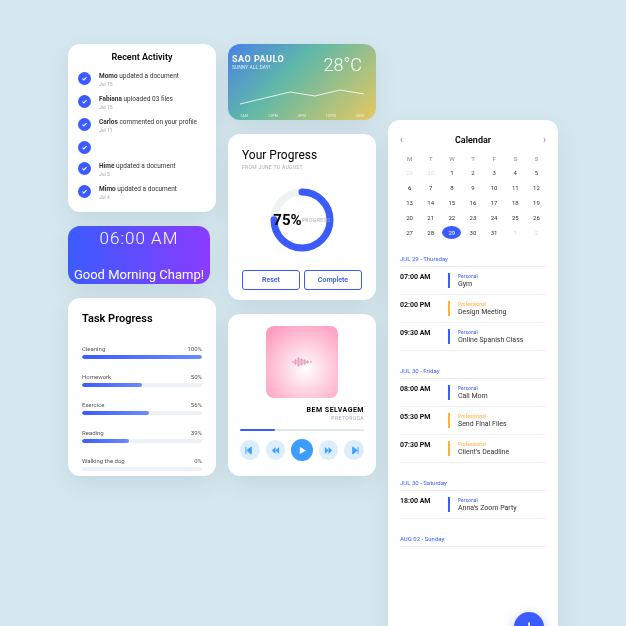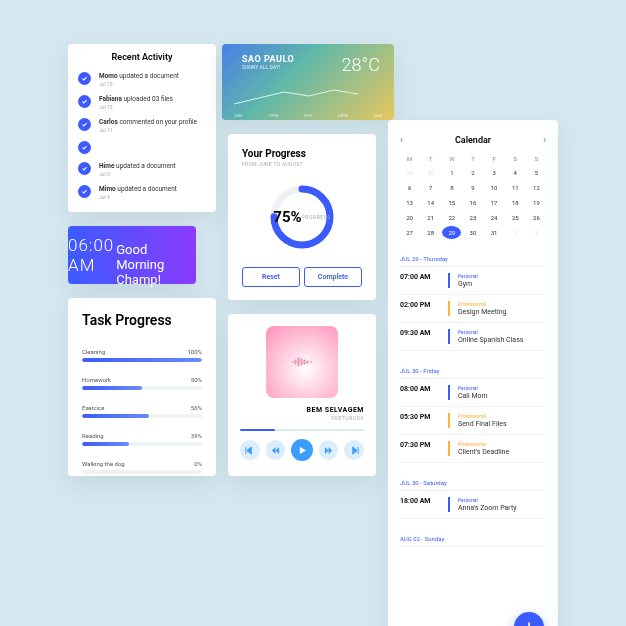--- a/index.html
+++ b/index.html
@@ -1,54 +1,54 @@
 <!DOCTYPE html>
 <html><head>
 <meta charset="utf-8">
 <style>
 *{margin:0;padding:0;box-sizing:border-box;font-family:-apple-system,BlinkMacSystemFont,"Segoe UI",Roboto,sans-serif}
 body{background:#d5e8f0;width:626px;height:626px;overflow:hidden;position:relative}
 .canvas{position:absolute;inset:0}
-.card{background:#fff;border-radius:4px;box-shadow:0 8px 24px rgba(0,0,0,0.08);position:absolute}
+.card{background:#fff;border-radius:12px;box-shadow:0 8px 24px rgba(0,0,0,0.08);position:absolute}
 
 
 .activity{left:68px;top:44px;width:148px;height:168px}
 .activity .hdr{padding:8px 12px 6px;font-size:9px;font-weight:600;text-align:center}
 .activity .items{padding:0 10px;overflow:hidden;height:144px}
 .activity .item{display:flex;align-items:flex-start;gap:8px;padding:4px 0}
 .activity .check{width:13px;height:13px;border-radius:50%;background:#3b5bff;display:flex;align-items:center;justify-content:center;flex-shrink:0}
 .activity .check svg{width:7px;height:7px}
 .activity .txt{flex:1;font-size:6.5px;color:#333}
 .activity .txt b{font-weight:700}
 .activity .date{font-size:5px;color:#aaa;margin-top:1px}
 
 
-.greeting{left:68px;top:226px;width:128px;height:58px;background:linear-gradient(90deg,#3b5bff 0%,#8b3bff 100%);display:flex;flex-direction:row;align-items:center;justify-content:center;color:#fff}
+.greeting{left:68px;top:226px;width:142px;height:58px;background:linear-gradient(90deg,#3b5bff 0%,#8b3bff 100%);display:flex;flex-direction:column;align-items:center;justify-content:center;color:#fff}
 .greeting .time{font-size:17px;font-weight:300;letter-spacing:1px}
 .greeting .msg{font-size:13px;margin-top:19px}
 
 
 .tasks{left:68px;top:298px;width:148px;height:178px;padding:14px}
-.tasks .hdr{font-size:14px;font-weight:600;margin-bottom:20px}
+.tasks .hdr{font-size:11px;font-weight:600;margin-bottom:20px}
 .tasks .task{margin-bottom:14px}
 .tasks .row{display:flex;justify-content:space-between;font-size:6px;color:#555;margin-bottom:3px}
 .tasks .bar{height:4px;background:#eef2f7;border-radius:2px;overflow:hidden}
 .tasks .fill{height:100%;background:linear-gradient(90deg,#3b5bff,#6b8bff);border-radius:2px}
 
 
-.weather{left:222px;top:44px;width:172px;height:76px;background:linear-gradient(135deg,#4a7fe8 0%,#5fb8a8 40%,#e8c85f 100%);color:#fff;padding:10px 20px;position:relative;overflow:hidden}
+.weather{left:228px;top:44px;width:148px;height:76px;background:linear-gradient(135deg,#4a7fe8 0%,#5fb8a8 40%,#e8c85f 100%);color:#fff;padding:10px 4px;position:relative;overflow:hidden}
 .weather .city{font-size:9px;font-weight:700;letter-spacing:0.5px}
 .weather .desc{font-size:5px;opacity:0.8}
 .weather .temp{position:absolute;right:14px;top:10px;font-size:18px;font-weight:300}
 .weather .chart{position:absolute;bottom:10px;left:12px;right:12px;height:24px}
 .weather .labels{position:absolute;bottom:2px;left:12px;right:12px;display:flex;justify-content:space-between;font-size:4px;opacity:0.7}
 
 
 .progress{left:228px;top:134px;width:148px;height:166px;padding:14px}
-.progress .hdr{font-size:10px;font-weight:700}
+.progress .hdr{font-size:12px;font-weight:400}
 .progress .sub{font-size:5px;color:#aaa;margin-top:2px;letter-spacing:0.3px}
 .progress .donut{width:72px;height:72px;margin:14px auto;position:relative}
 .progress .donut svg{transform:rotate(-90deg)}
 .progress .pct{position:absolute;inset:0;display:flex;align-items:center;justify-content:center;font-size:15px;font-weight:700}
 .progress .pct span{font-size:5px;font-weight:400;color:#aaa;letter-spacing:0.5px}
 .progress .btns{display:flex;gap:4px;justify-content:flex-start}
 .progress .btn{flex:1;padding:5px 0;border:1px solid #3b5bff;border-radius:3px;font-size:7px;text-align:center;color:#3b5bff;font-weight:600}
 
 
 .music{left:228px;top:314px;width:148px;height:162px;padding:12px;text-align:right}

